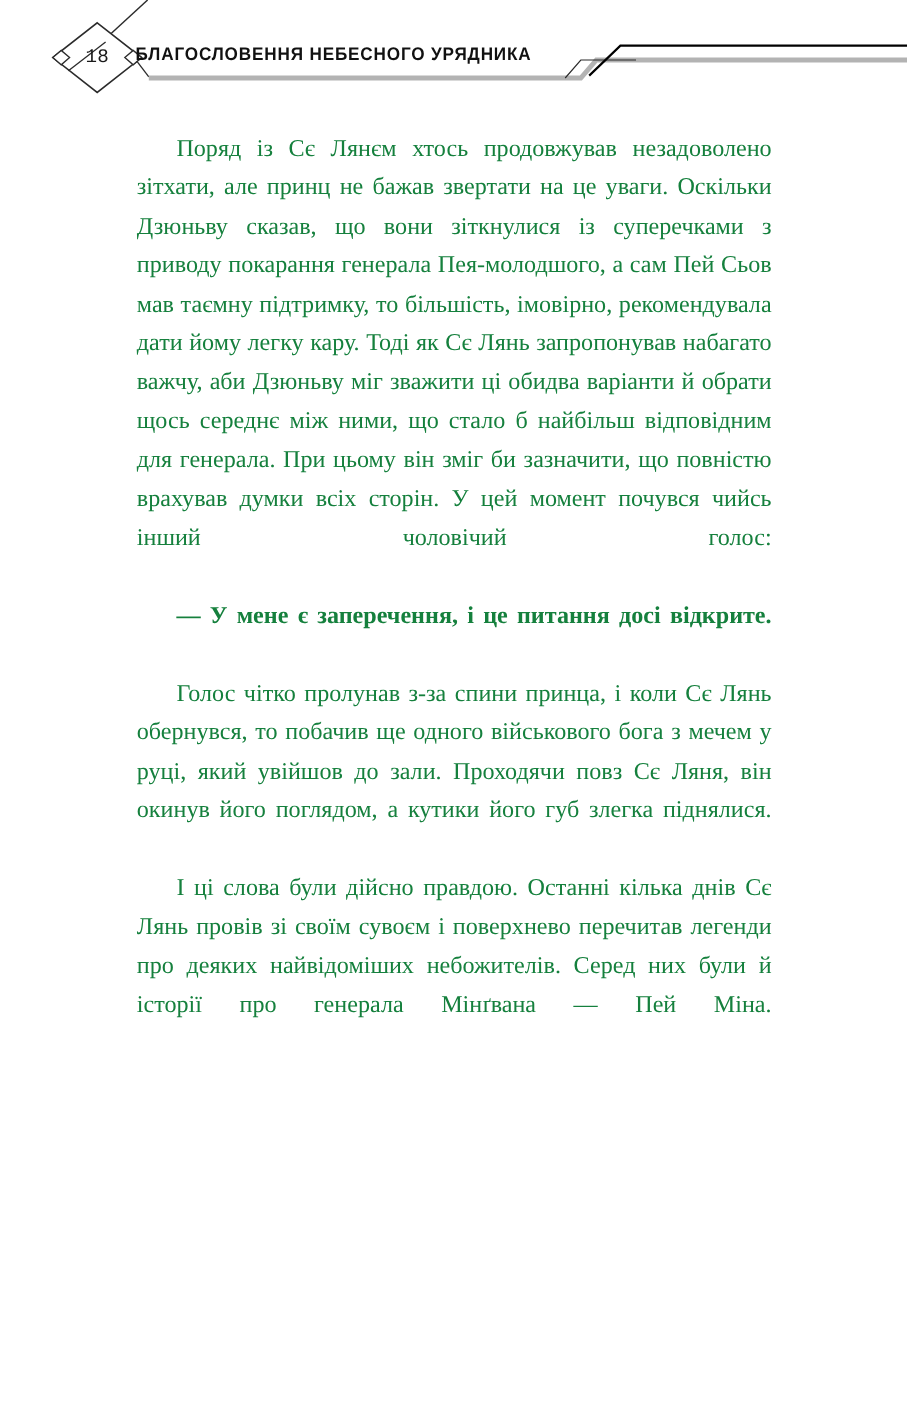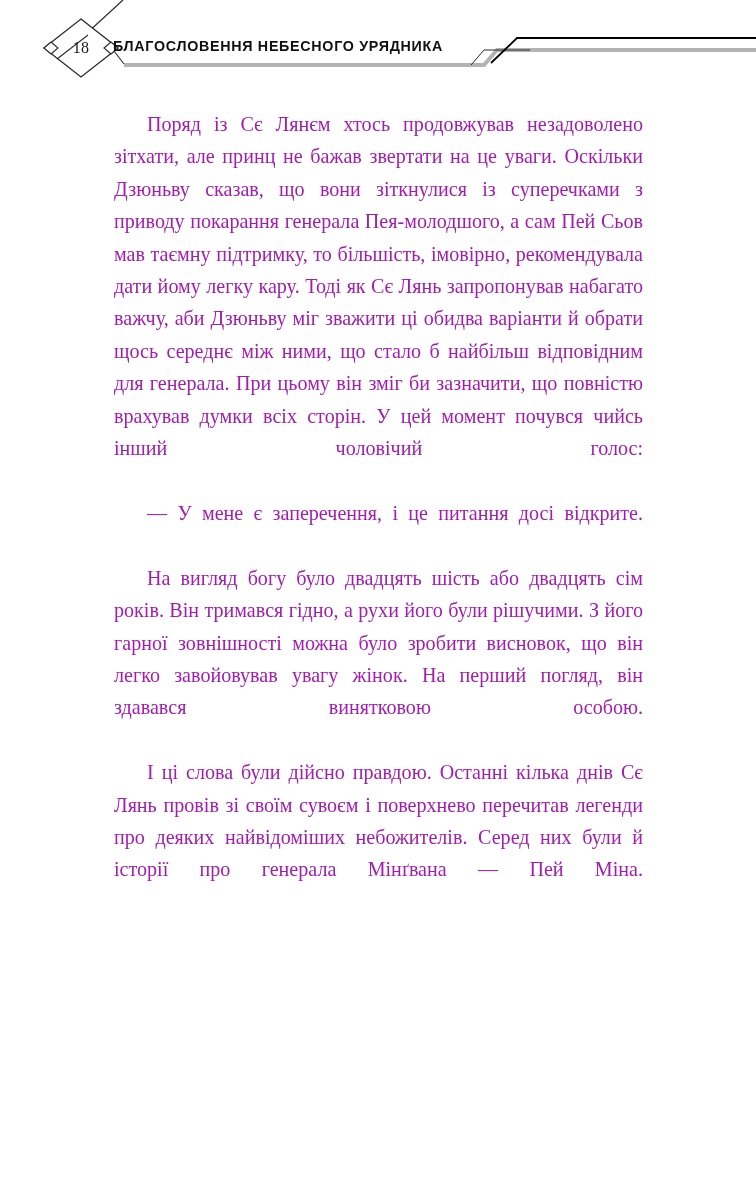--- a/index.html
+++ b/index.html
@@ -35,21 +35,21 @@
 
   .rh-number {
     position: absolute;
     left: 62px;
     top: 36px;
     width: 38px;
     height: 24px;
     display: flex;
     align-items: center;
     justify-content: center;
-    font-family: Liberation Serif, serif;
+    font-family: Liberation Mono, monospace;
     font-size: 16px;
     color: #1a1a1a;
     letter-spacing: 0.2px;
   }
 
   .rh-title {
     position: absolute;
     left: 113px;
     top: 37px;
     font-family: "Liberation Sans Narrow", "Liberation Sans", "DejaVu Sans", sans-serif;
@@ -70,27 +70,28 @@
     width: 529px;
   }
 
   .para {
     margin: 0;
     text-indent: 33px;
     text-align: justify;
     text-justify: inter-word;
     font-size: 20.1px;
     line-height: 32.4px;
-    color: #a21caf;
+    color: #15803d;
     hyphens: manual;
     word-spacing: 0.1px;
   }
 
   .para.dialogue {
     text-indent: 33px;
+    font-weight: bold;
   }
 
   
   .para::after {
     content: "";
     display: inline-block;
     width: 100%;
   }
 </style>
 </head>
@@ -122,17 +123,17 @@
     </svg>
 
     <div class="rh-number">18</div>
 
     <div class="rh-title">БЛАГОСЛОВЕННЯ НЕБЕСНОГО УРЯДНИКА</div>
   </div>
 
   <div class="text-block">
     <p class="para">Поряд із Сє Лянєм хтось продовжував незадоволено зітхати, але принц не бажав звертати на це уваги. Оскільки Дзюньву сказав, що вони зіткнулися із суперечками з приводу покарання генерала Пея-молодшого, а сам Пей Сьов мав таємну підтримку, то більшість, імовірно, рекомендувала дати йому легку кару. Тоді як Сє Лянь запропонував набагато важчу, аби Дзюньву міг зважити ці обидва варіанти й обрати щось середнє між ними, що стало б найбільш відповідним для генерала. При цьому він зміг би зазначити, що повністю врахував думки всіх сторін. У цей момент почувся чийсь інший чоловічий голос:</p>
     <p class="para dialogue">— У мене є заперечення, і це питання досі відкрите.</p>
-    <p class="para">На вигляд богу було двадцять шість або двадцять сім років. Він тримався гідно, а рухи його були рішучими. З його гарної зовнішності можна було зробити висновок, що він легко завойовував увагу жінок. На перший погляд, він здавався винятковою особою.</p>
+    <p class="para">Голос чітко пролунав з-за спини принца, і коли Сє Лянь обернувся, то побачив ще одного військового бога з мечем у руці, який увійшов до зали. Проходячи повз Сє Ляня, він окинув його поглядом, а кутики його губ злегка піднялися.</p>
     <p class="para">І ці слова були дійсно правдою. Останні кілька днів Сє Лянь провів зі своїм сувоєм і поверхнево перечитав легенди про деяких найвідоміших небожителів. Серед них були й історії про генерала Мінґвана — Пей Міна.</p>
   </div>
 
 </div>
 
 </body></html>

